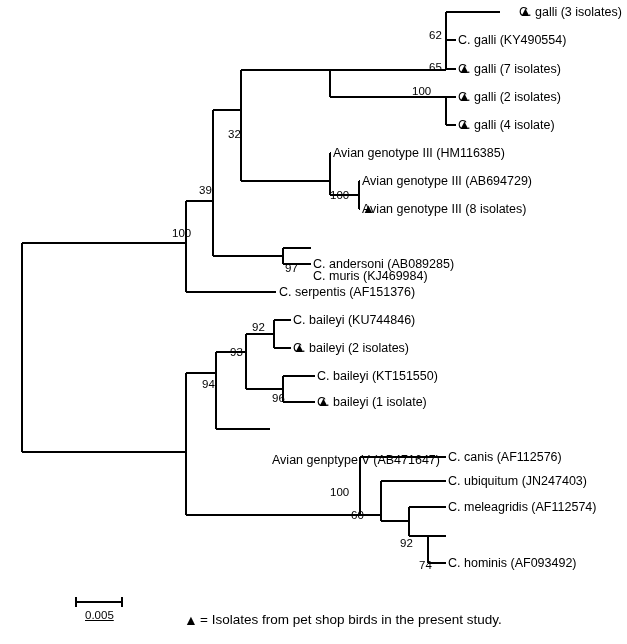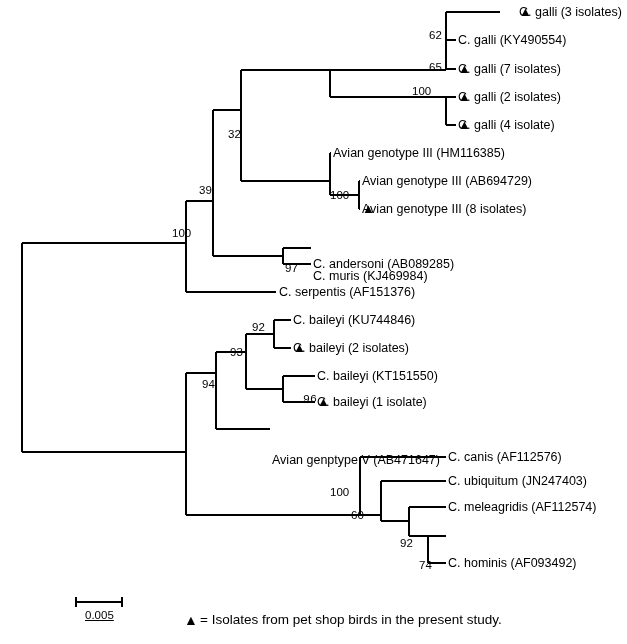--- a/index.html
+++ b/index.html
@@ -253,21 +253,21 @@
   <div class="support-label" style="left:429px; top:29px;"><span>62</span></div>
   <div class="support-label" style="left:429px; top:61px;"><span>65</span></div>
   <div class="support-label" style="left:412px; top:85px;"><span>100</span></div>
   <div class="support-label" style="left:228px; top:128px;"><span>32</span></div>
   <div class="support-label" style="left:330px; top:189px;"><span>100</span></div>
   <div class="support-label" style="left:199px; top:184px;"><span>39</span></div>
   <div class="support-label" style="left:172px; top:227px;"><span>100</span></div>
   <div class="support-label" style="left:285px; top:262px;"><span>97</span></div>
   <div class="support-label" style="left:252px; top:321px;"><span>92</span></div>
   <div class="support-label" style="left:230px; top:346px;"><span>93</span></div>
-  <div class="support-label" style="left:303px; top:392px;font-family:Liberation Mono, monospace;"><span>96</span></div>
+  <div class="support-label" style="left:272px; top:392px;"><span>96</span></div>
   <div class="support-label" style="left:202px; top:378px;"><span>94</span></div>
   <div class="support-label" style="left:330px; top:486px;"><span>100</span></div>
   <div class="support-label" style="left:351px; top:509px;"><span>60</span></div>
   <div class="support-label" style="left:400px; top:537px;"><span>92</span></div>
   <div class="support-label" style="left:419px; top:559px;"><span>74</span></div>
 
   <div class="scale-text" style="left:85px; top:609px;">
     <span>0.005</span>
   </div>
 

